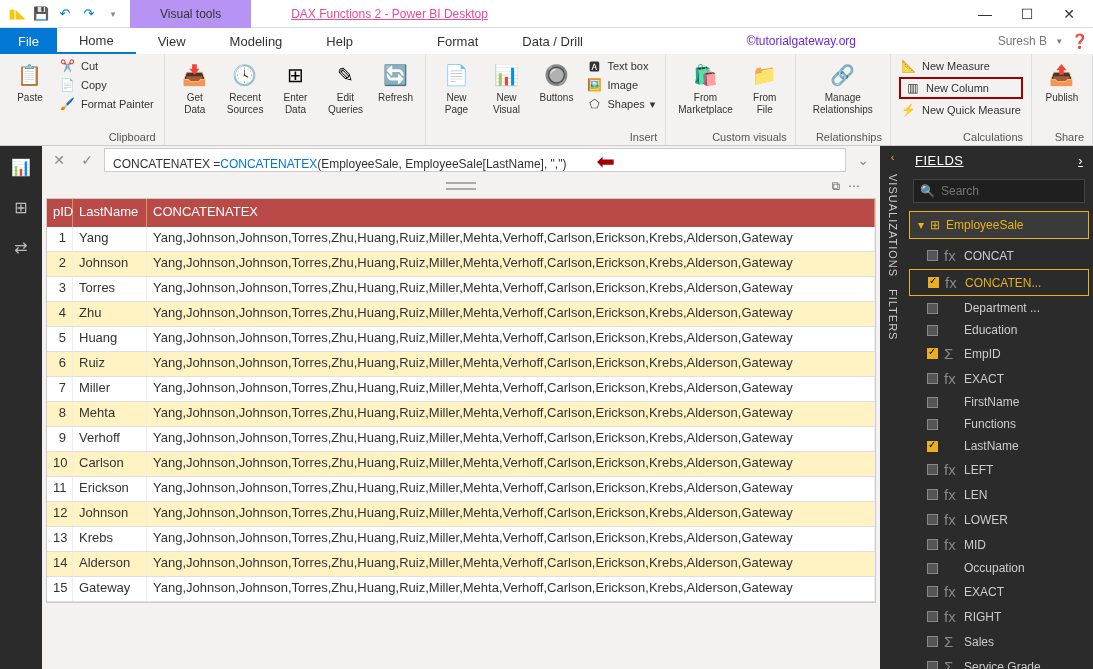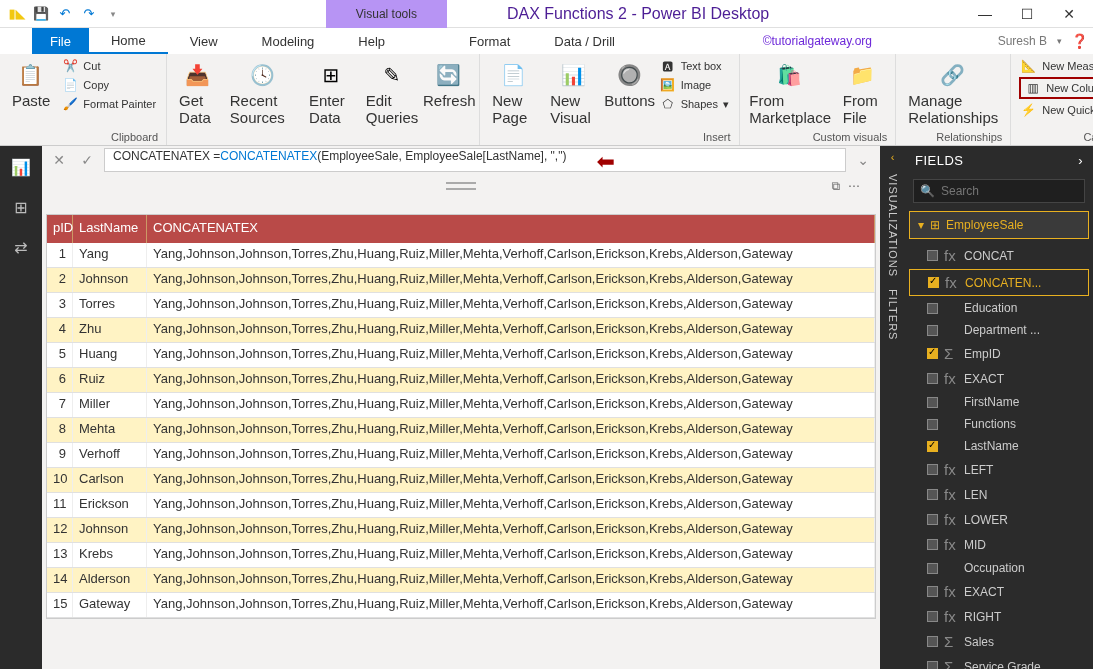--- a/index.html
+++ b/index.html
@@ -2,86 +2,86 @@
 <html><head>
 <meta charset="utf-8">
 <style>
 * { margin: 0; padding: 0; box-sizing: border-box; font-family: "Segoe UI", Arial, sans-serif; }
 body { width: 1093px; height: 669px; overflow: hidden; background: #fff; font-size: 12px; }
 
 
 .titlebar { height: 28px; background: #fff; display: flex; align-items: center; border-bottom: 1px solid #e0e0e0; }
 .qat { display: flex; gap: 6px; padding: 0 8px; align-items: center; }
 .qat-icon { width: 18px; height: 18px; display: flex; align-items: center; justify-content: center; color: #0078d4; font-size: 13px; }
-.titlebar-center { flex: 1; display: flex; justify-content: center; align-items: center; gap: 60px; }
+.titlebar-center { flex: 1; display: flex; align-items: center; gap: 40px; }
 .visual-tools { background: #b794f4; color: #333; padding: 7px 30px; font-size: 12px; }
-.app-title { color: #4c1d95; font-size: 16px; }
+.app-title { color: #ec4899; font-size: 12px; text-decoration: underline; }
 .window-controls { display: flex; gap: 2px; padding-right: 4px; }
 .wc { width: 40px; height: 26px; display: flex; align-items: center; justify-content: center; font-size: 14px; color: #333; }
 
 
-.tabsrow { display: flex; height: 26px; align-items: stretch; background: #fff; margin-left: 32px; }
+.tabsrow { display: flex; height: 26px; align-items: stretch; background: #fff; }
 .file-tab { background: #0078d4; color: #fff; padding: 0 18px; display: flex; align-items: center; font-size: 13px; }
 .tab { padding: 0 22px; display: flex; align-items: center; font-size: 13px; color: #333; }
 .tab.active { border-bottom: 2px solid #0078d4; }
 .tab.format { margin-left: 40px; }
 .tabsrow-spacer { flex: 1; display: flex; justify-content: center; align-items: center; color: #6d28d9; font-size: 12px; }
 .user-area { display: flex; align-items: center; gap: 10px; padding-right: 4px; color: #777; font-size: 12px; }
 
 
 .ribbon { height: 92px; background: #f3f2f1; border-bottom: 1px solid #ccc; display: flex; }
 .rgroup { border-right: 1px solid #ddd; display: flex; flex-direction: column; padding: 4px 8px 2px 8px; }
 .rgroup-body { flex: 1; display: flex; align-items: flex-start; gap: 6px; }
 .rgroup-label { text-align: right; font-size: 11px; color: #555; padding-top: 2px; }
 .rbtn-lg { display: flex; flex-direction: column; align-items: center; gap: 2px; padding: 2px 4px; min-width: 44px; }
 .rbtn-lg .icn { width: 30px; height: 30px; display: flex; align-items: center; justify-content: center; font-size: 20px; }
-.rbtn-lg .lbl { font-size: 15px; color: #333; line-height: 1.15; }
+.rbtn-lg .lbl { font-size: 10px; color: #333; text-align: center; line-height: 1.15; }
 .rcol { display: flex; flex-direction: column; gap: 3px; }
 .rbtn-sm { display: flex; align-items: center; gap: 5px; font-size: 11px; color: #333; padding: 1px 2px; white-space: nowrap; }
 .rbtn-sm .icn { width: 16px; height: 14px; display: flex; align-items: center; justify-content: center; font-size: 12px; }
 .newcol-highlight { border: 2px solid #a00000; padding: 2px 4px; }
 
 
 .leftbar { width: 42px; background: #2b2b2b; display: flex; flex-direction: column; align-items: center; padding-top: 6px; gap: 10px; }
 .leftbar-item { width: 30px; height: 30px; display: flex; align-items: center; justify-content: center; color: #bbb; font-size: 16px; }
 .leftbar-item.active { color: #fff; }
 
 
 .workarea { position: absolute; top: 146px; left: 0; right: 0; bottom: 0; display: flex; }
 .canvas { flex: 1; background: #f3f2f1; display: flex; flex-direction: column; }
 
 .formula-row { display: flex; align-items: center; height: 28px; padding: 0 6px; gap: 6px; }
 .fb-icn { width: 22px; height: 22px; color: #888; display: flex; align-items: center; justify-content: center; font-size: 14px; }
-.formula-bar { flex: 1; background: #fff; border: 1px solid #ccc; height: 24px; display: flex; align-items: flex-start; padding: 0 8px; font-family: Consolas, monospace; font-size: 12px; color: #333; position: relative; }
+.formula-bar { flex: 1; background: #fff; border: 1px solid #ccc; height: 24px; display: flex; align-items: flex-end; padding: 0 8px; font-family: Consolas, monospace; font-size: 12px; color: #333; position: relative; }
 .formula-bar .fn { color: #0078d4; }
 .arrow-callout { position: absolute; right: 230px; top: 0; color: #a00000; font-size: 22px; }
 
 .canvas-head { height: 24px; display: flex; align-items: center; justify-content: center; color: #888; position: relative; }
 .canvas-handle { width: 30px; height: 8px; border-top: 2px solid #aaa; border-bottom: 2px solid #aaa; }
 .canvas-pin { position: absolute; right: 20px; display: flex; gap: 8px; color: #666; }
 
 
-.datatable { background: #fff; margin: 16px 4px; border: 1px solid #ccc; }
+.datatable { background: #fff; margin: 0 4px; border: 1px solid #ccc; }
 .dt-head { background: #b94a48; color: #fff; display: flex; height: 28px; align-items: stretch; font-size: 13px; }
 .dt-h { padding: 5px 6px; border-right: 1px solid #c96; }
 .dt-row { display: flex; height: 25px; align-items: stretch; border-bottom: 1px solid #e0e0e0; font-size: 13px; color: #333; }
 .dt-row.alt { background: #fff3c4; }
 .dt-c { padding: 3px 6px; border-right: 1px solid #eee; overflow: hidden; white-space: nowrap; }
 .c-id { width: 26px; text-align: right; }
 .c-ln { width: 74px; }
 .c-cn { flex: 1; }
 
 
 .vf-bar { width: 25px; background: #2b2b2b; display: flex; flex-direction: column; align-items: center; color: #ccc; font-size: 11px; }
 .vf-toggle { height: 22px; display: flex; align-items: center; color: #e8b020; }
 .vf-label { writing-mode: vertical-rl; padding: 6px 0; letter-spacing: 1px; }
 
 
 .fields { width: 188px; background: #2b2b2b; color: #ccc; display: flex; flex-direction: column; }
-.fields-head { display: flex; justify-content: space-between; padding: 7px 10px; font-size: 13px; color: #fff; letter-spacing: 0.5px; }
+.fields-head { display: flex; justify-content: space-between; padding: 7px 10px; font-size: 13px; color: #fff; letter-spacing: 0.5px; text-decoration: underline; }
 .search-box { margin: 4px 8px; background: #1f1f1f; border: 1px solid #444; display: flex; align-items: center; padding: 4px 6px; height: 26px; gap: 6px; }
 .search-box input { background: transparent; border: none; color: #aaa; font-size: 12px; outline: none; flex: 1; }
 .fld-table { display: flex; align-items: center; gap: 6px; padding: 6px 8px; color: #e8b020; font-size: 12px; background: #3a3a3a; border: 1px solid #e8b020; margin: 4px 4px; }
 .fld-item { display: flex; align-items: center; gap: 6px; padding: 4px 10px 4px 22px; font-size: 12px; color: #ccc; }
 .fld-item.sel { color: #e8b020; border: 1px solid #e8b020; margin: 1px 4px; padding-left: 18px; }
 .chk { width: 11px; height: 11px; background: #555; border: 1px solid #888; display: inline-block; }
 .chk.on { background: #e8b020; border-color: #e8b020; position: relative; }
 .chk.on::after { content: "✓"; position: absolute; top: -3px; left: 0; font-size: 10px; color: #000; }
 .fld-icn { font-size: 15px; color: #888; width: 14px; }
 </style>
@@ -401,26 +401,26 @@
           <span>CONCAT</span>
         </div>
         <div class="fld-item sel">
           <span class="chk on"></span>
           <span class="fld-icn">fx</span>
           <span>CONCATEN...</span>
         </div>
         <div class="fld-item">
           <span class="chk "></span>
           <span class="fld-icn"></span>
+          <span>Department ...</span>
+        </div>
+        <div class="fld-item">
+          <span class="chk "></span>
+          <span class="fld-icn"></span>
           <span>Education</span>
-        </div>
-        <div class="fld-item">
-          <span class="chk "></span>
-          <span class="fld-icn"></span>
-          <span>Department ...</span>
         </div>
         <div class="fld-item">
           <span class="chk on"></span>
           <span class="fld-icn">Σ</span>
           <span>EmpID</span>
         </div>
         <div class="fld-item">
           <span class="chk "></span>
           <span class="fld-icn">fx</span>
           <span>EXACT</span>

